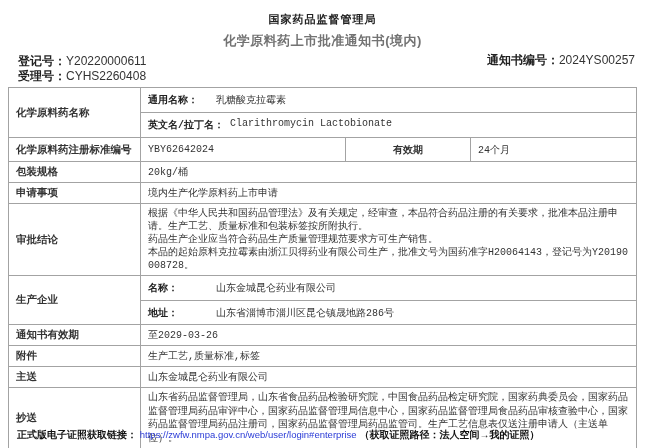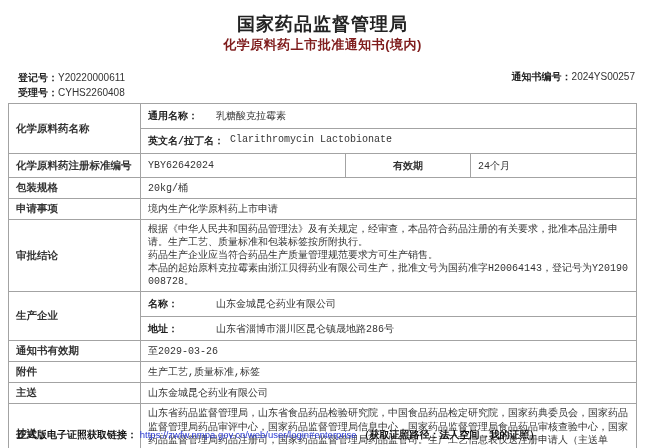--- a/index.html
+++ b/index.html
@@ -6,28 +6,28 @@
   html, body { background: #ffffff; }
   body {
     width: 645px; height: 448px;
     font-family: "Liberation Sans", "DejaVu Sans", sans-serif;
     color: #333;
     position: relative;
     overflow: hidden;
   }
   .page { padding: 8px 8px 0 8px; }
   .org-title {
-    text-align: center; font-size: 18px; font-weight: bold; color: #222;
+    text-align: center; font-size: 11px; font-weight: bold; color: #222;
     margin-top: 4px; letter-spacing: 1px;
   }
   .doc-title {
-    text-align: center; font-size: 13px; font-weight: bold; color: #7f1d1d;
-    letter-spacing: 0.5px;
+    text-align: center; font-size: 13px; font-weight: bold; color: #737373;
+    margin-top: 5px; letter-spacing: 0.5px;
   }
-  .meta { position: relative; margin-top: 16px; height: 30px; font-size: 10px; }
+  .meta { position: relative; margin-top: 4px; height: 30px; font-size: 12px; }
   .meta-line { margin-left: 10px; line-height: 15px; }
   .meta-right { position: absolute; right: 2px; bottom: 16px; line-height: 15px; }
   .meta b { font-weight: bold; color: #222; }
 
   table.main {
     width: 629px; border-collapse: collapse; table-layout: fixed;
     font-size: 10px; margin-top: 3px;
   }
   table.main td {
     border: 1px solid #a3a3a3;

